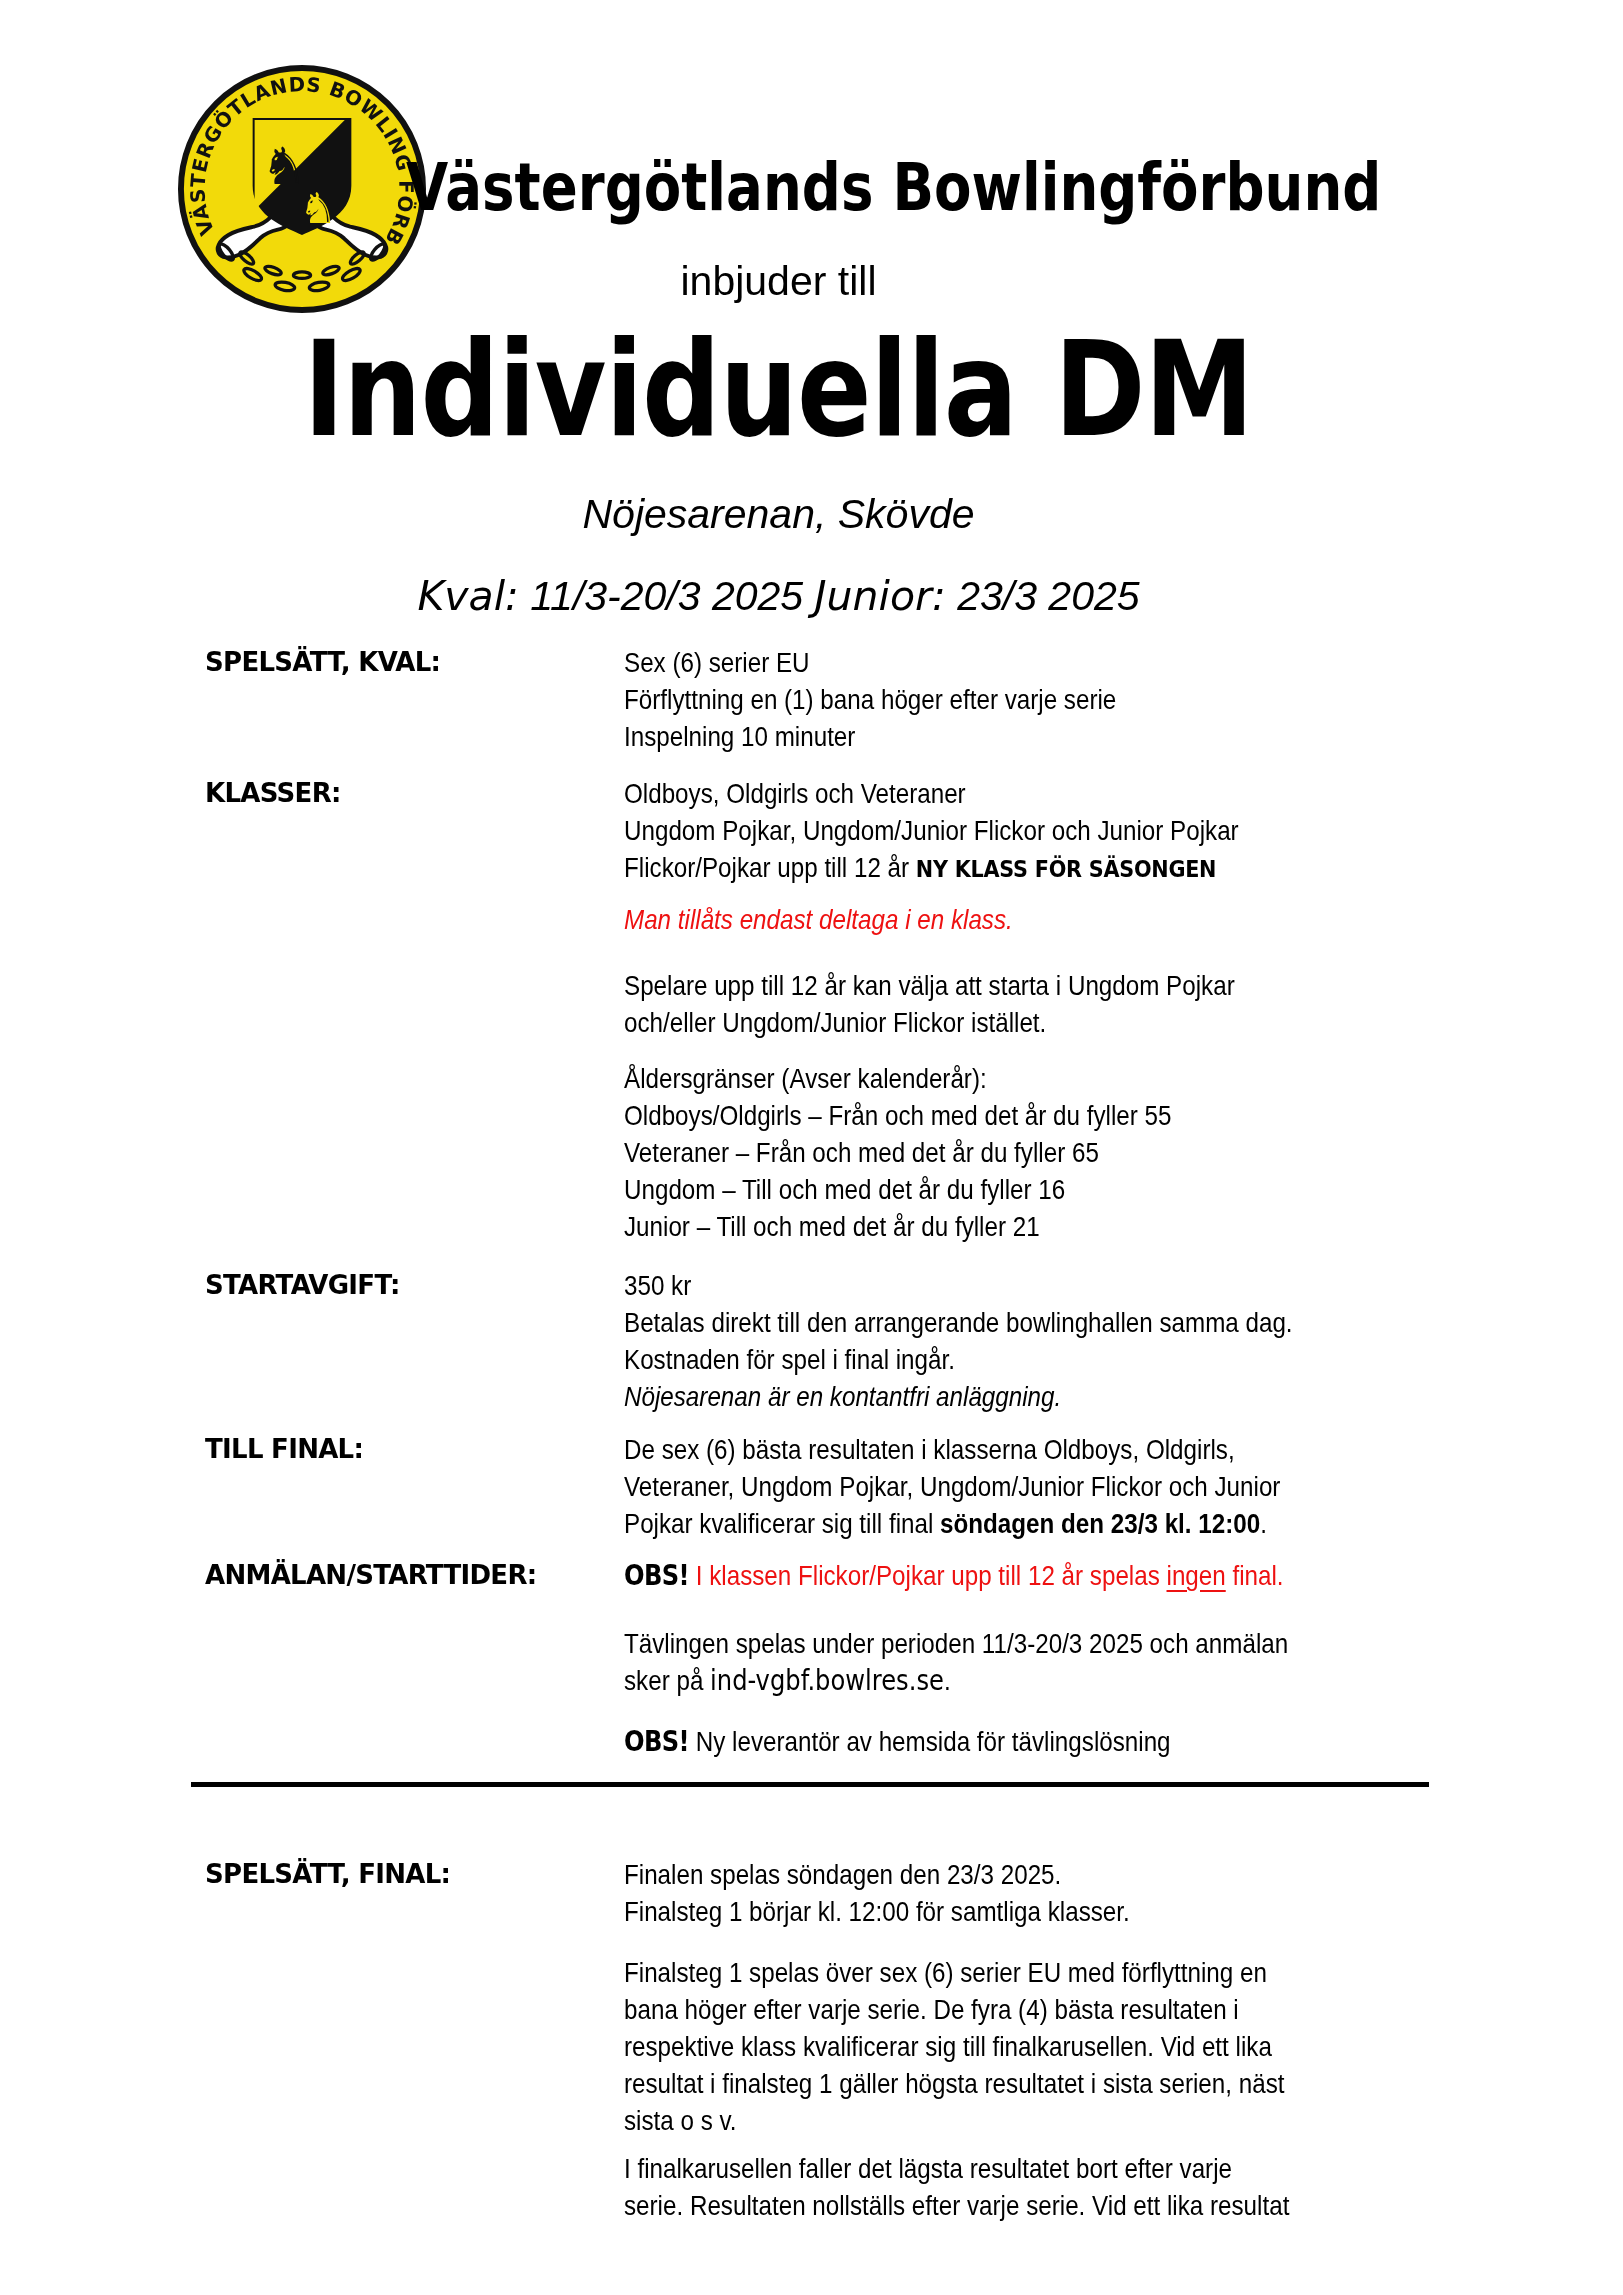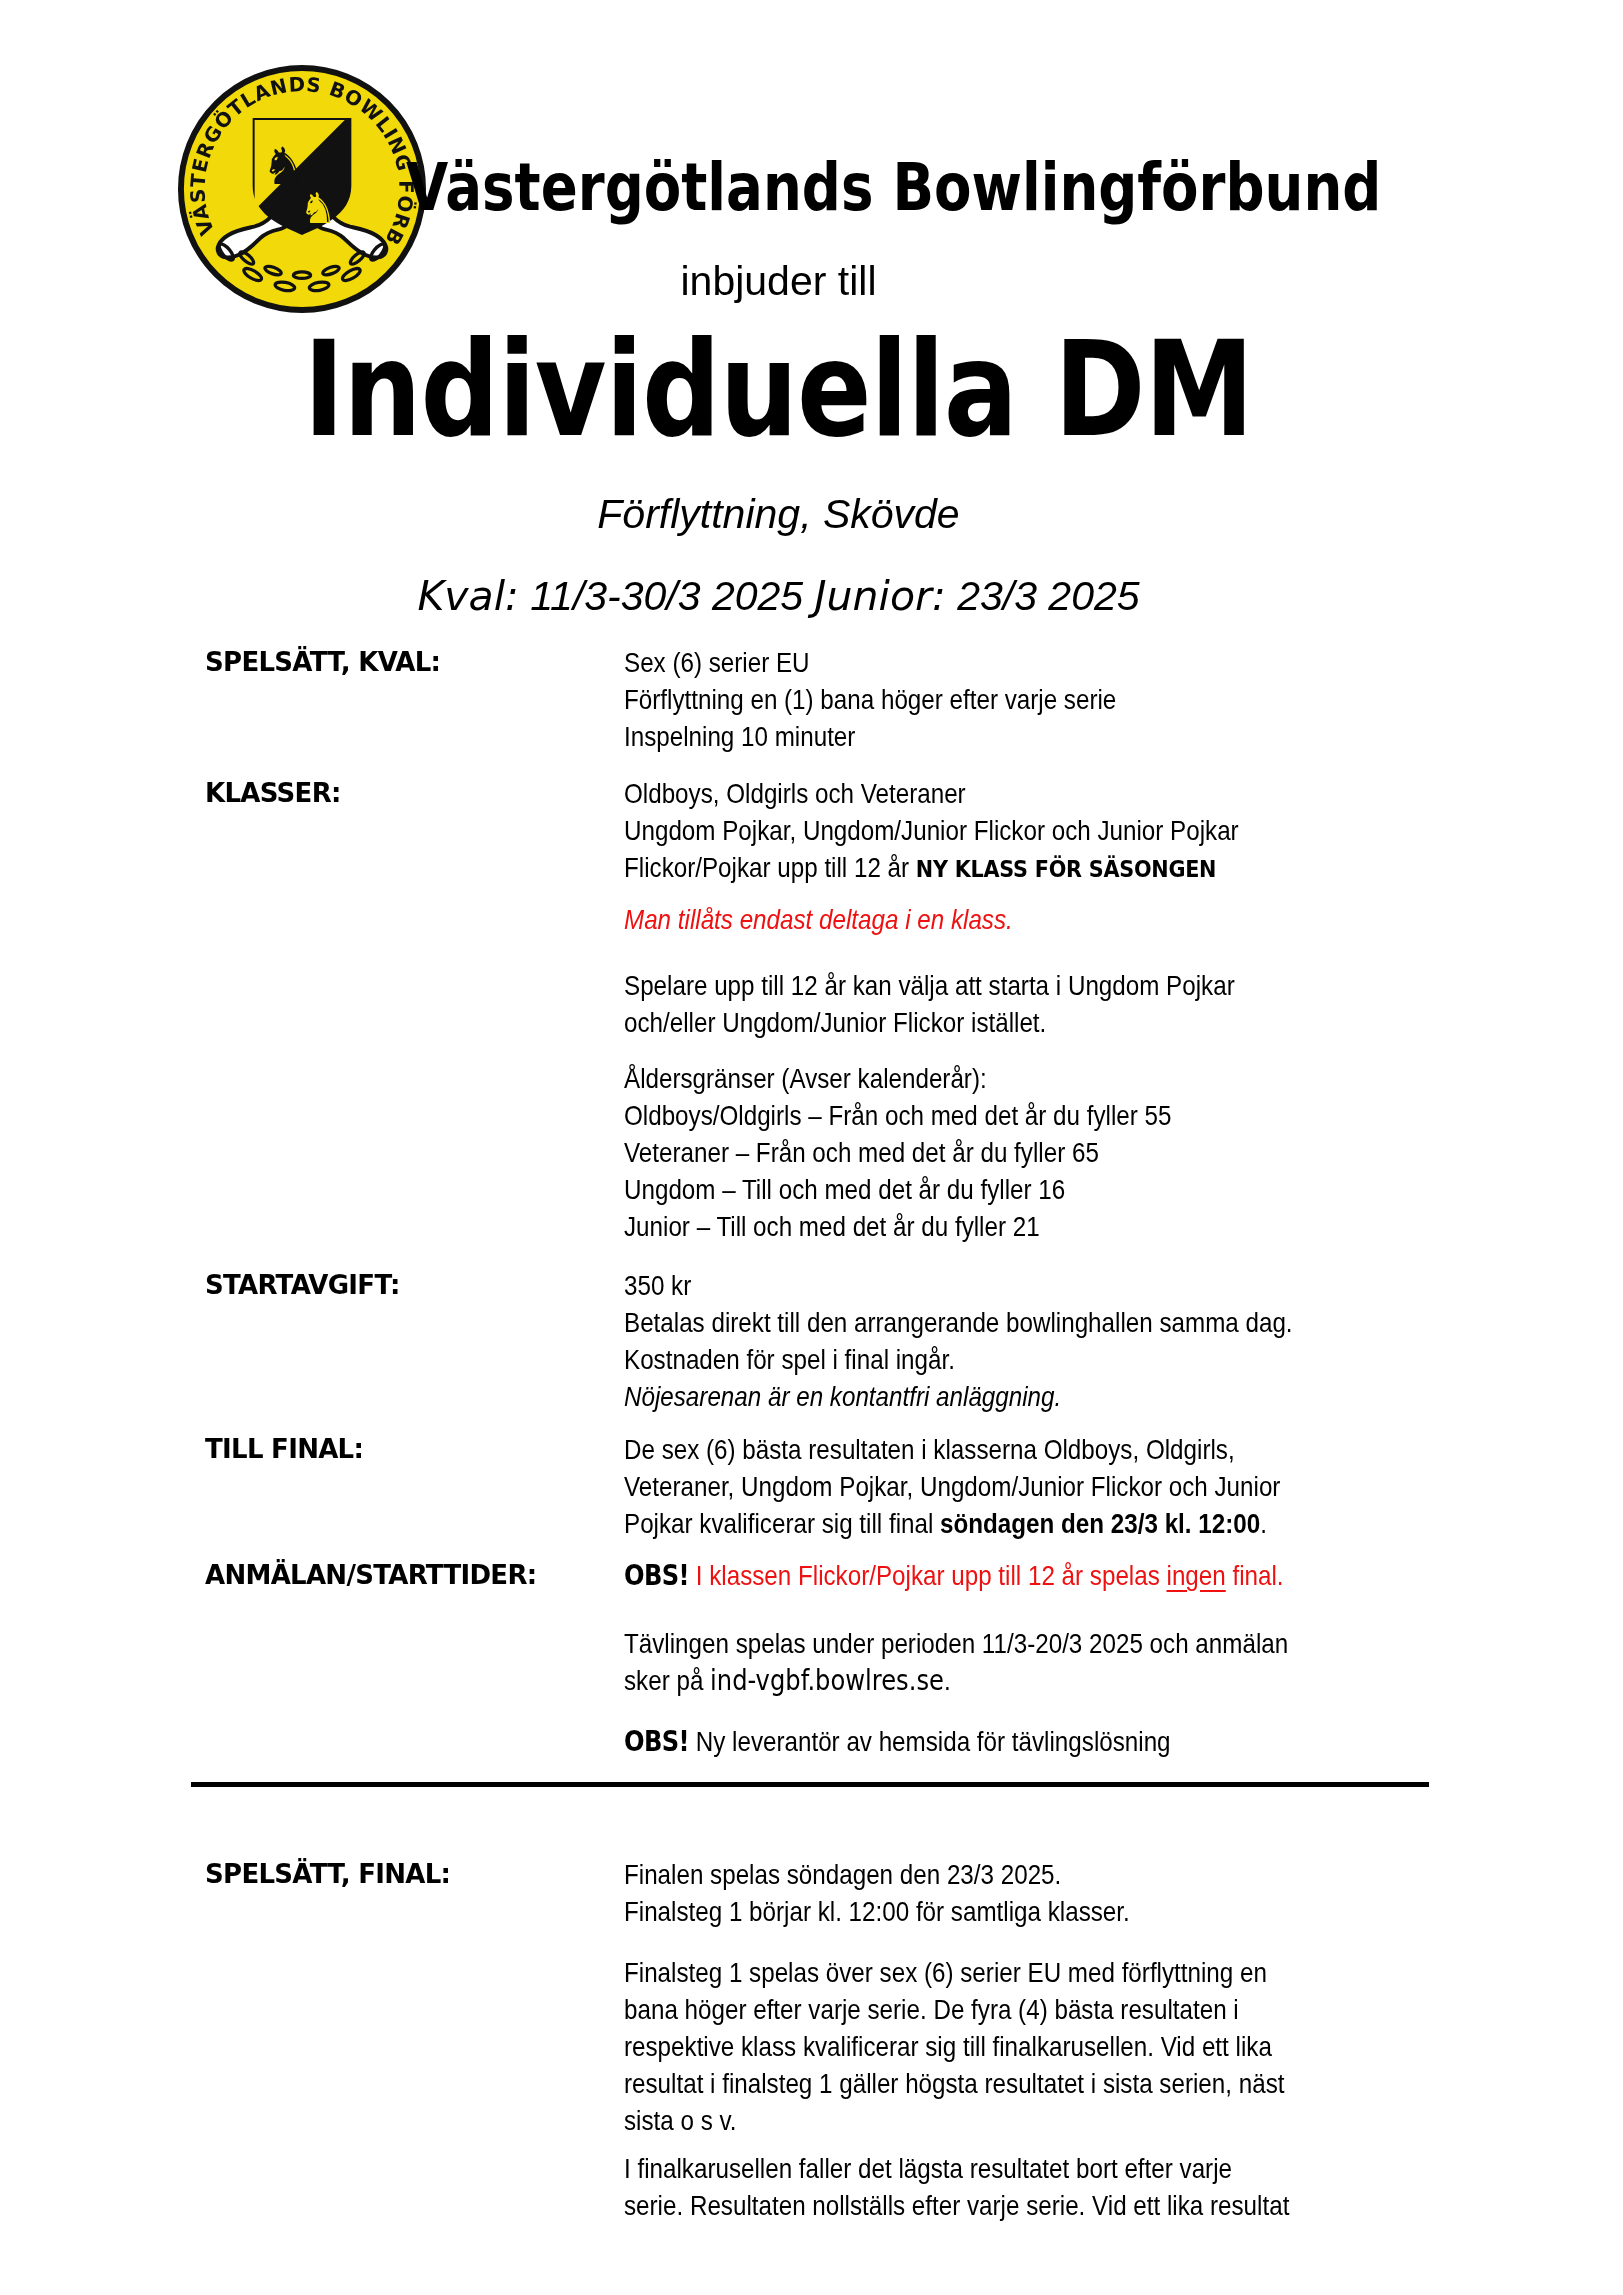--- a/index.html
+++ b/index.html
@@ -104,25 +104,25 @@
 
   <div class="center-line tagline">
     <span class="cx">inbjuder till</span>
   </div>
 
   <div class="center-line event-title">
     <span class="cx">Individuella DM</span>
   </div>
 
   <div class="center-line venue">
-    <span class="cx">Förflyttning, Skövde</span>
+    <span class="cx">Nöjesarenan, Skövde</span>
   </div>
 
   <div class="center-line dates">
-    <span class="cx"><span class="dlabel">Kval:</span><span> 11/3-30/3 2025 </span><span class="dlabel">Junior:</span><span> 23/3 2025</span></span>
+    <span class="cx"><span class="dlabel">Kval:</span><span> 11/3-20/3 2025 </span><span class="dlabel">Junior:</span><span> 23/3 2025</span></span>
   </div>
 
   <div class="shead" style="top:644px">SPELSÄTT, KVAL:</div>
   <div class="bblock" style="top:644px">
     <div class="bline">Sex (6) serier EU</div>
     <div class="bline">Förflyttning en (1) bana höger efter varje serie</div>
     <div class="bline">Inspelning 10 minuter</div>
   </div>
 
   <div class="shead" style="top:775px">KLASSER:</div>

